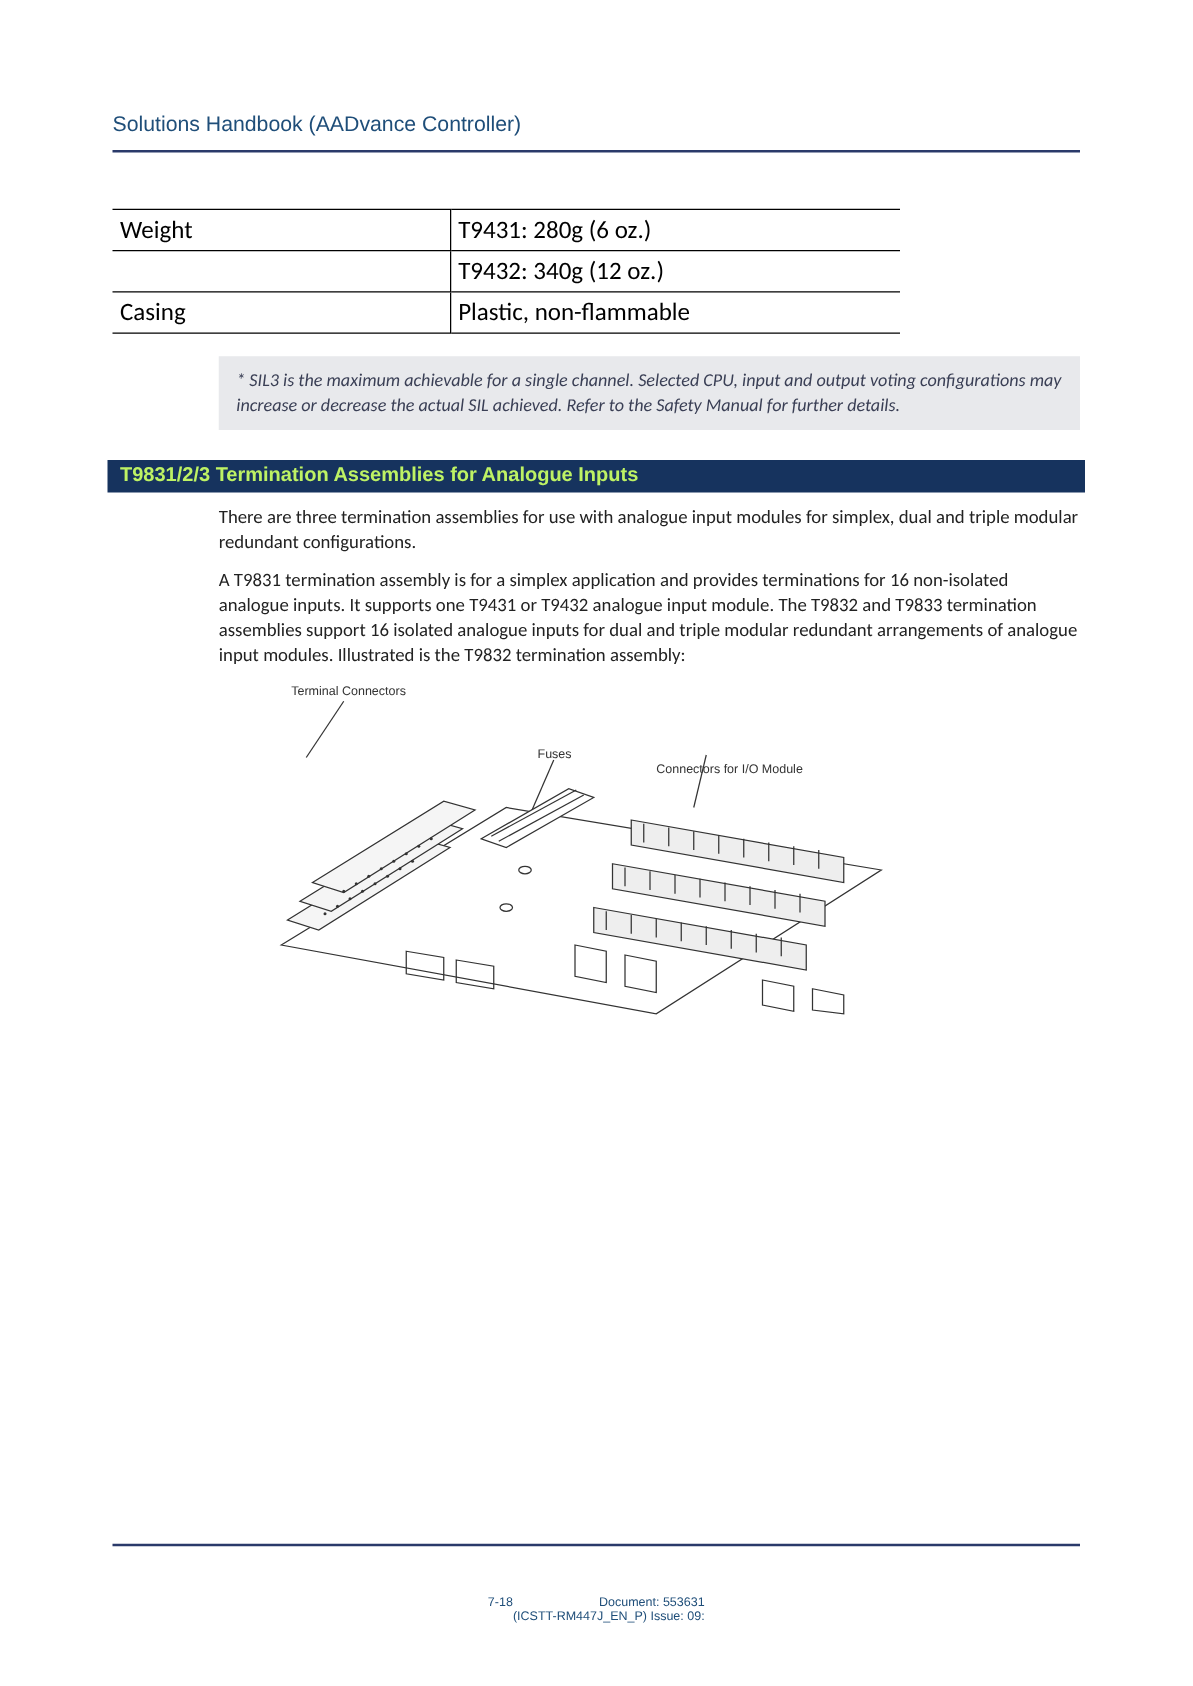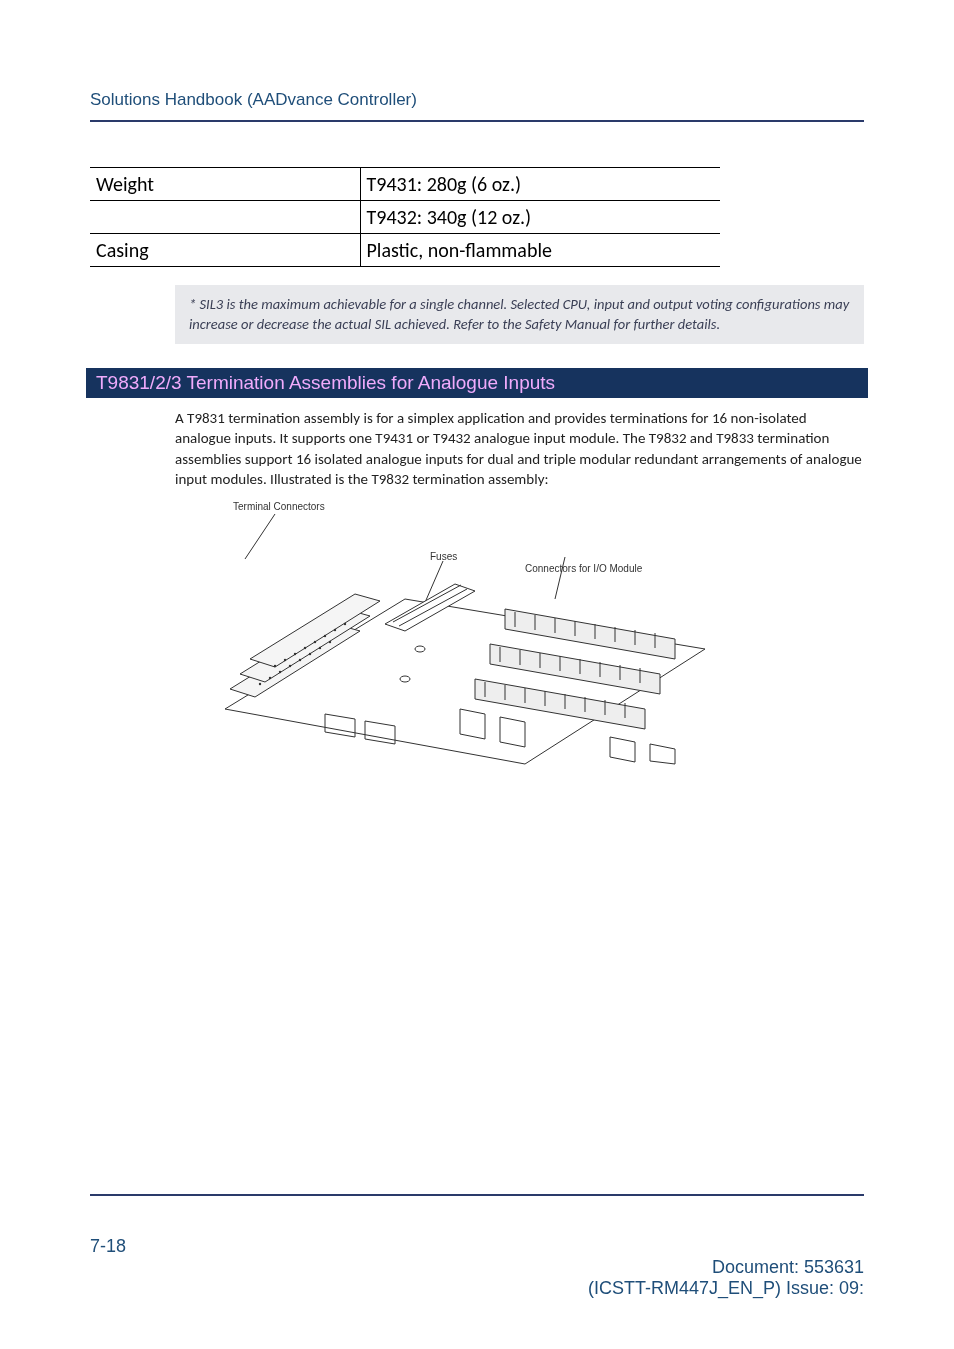--- a/index.html
+++ b/index.html
@@ -54,24 +54,24 @@
     margin-right: 0;
     font-style: italic;
     color: #3a3f55;
     font-size: 14.5px;
     line-height: 1.35;
     font-family: "Gill Sans MT", "Gill Sans", Calibri, Arial, sans-serif;
     margin-bottom: 24px;
   }
   .section-banner {
     background: #16335e;
-    color: #f0abfc;
-    font-size: 19px;
+    color: #bef264;
+    font-size: 16px;
     padding: 4px 10px;
-    font-weight: 400;
+    font-weight: 700;
     margin-bottom: 10px;
     margin-left: -4px;
     margin-right: -4px;
   }
   .body-text {
     margin-left: 85px;
     font-size: 15px;
     line-height: 1.35;
     color: #222;
     font-family: "Gill Sans MT", "Gill Sans", Calibri, Arial, sans-serif;
@@ -99,23 +99,22 @@
     right: 90px;
   }
   .footer-rule {
     border: none;
     border-top: 2px solid #2a3a6a;
     margin-bottom: 40px;
   }
   .footer-row {
     display: flex;
     justify-content: center;
-    font-size: 18px;
+    font-size: 10px;
     color: #1f4e79;
-    flex-direction: column;
   }
   .footer-right { text-align: right; }
 </style>
 </head>
 <body>
 
 <div class="page">
   <div class="header-title">Solutions Handbook (AADvance Controller)</div>
   <hr class="header-rule">
 
@@ -137,20 +136,21 @@
       <td>Casing</td>
       <td>Plastic, non-flammable</td>
     </tr>
   </tbody>
     </table>
 
   <div class="note-box">* SIL3 is the maximum achievable for a single channel. Selected CPU, input and output voting configurations may increase or decrease the actual SIL achieved. Refer to the Safety Manual for further details.</div>
 
   <div class="section-banner">T9831/2/3 Termination Assemblies for Analogue Inputs</div>
 
+  <p class="body-text">There are three termination assemblies for use with analogue input modules for simplex, dual and triple modular redundant configurations.</p>
   <p class="body-text">A T9831 termination assembly is for a simplex application and provides terminations for 16 non-isolated analogue inputs. It supports one T9431 or T9432 analogue input module. The T9832 and T9833 termination assemblies support 16 isolated analogue inputs for dual and triple modular redundant arrangements of analogue input modules. Illustrated is the T9832 termination assembly:</p>
 
   <div class="diagram-wrap">
     <span class="diag-label" style="top:2px; left:28px;">Terminal Connectors</span>
     <span class="diag-label" style="top:52px; left:225px;">Fuses</span>
     <span class="diag-label" style="top:64px; left:320px;">Connectors for I/O Module</span>
     <svg viewBox="0 0 520 280">
       <g stroke="#333" stroke-width="1" fill="none">
 
         <line x1="70" y1="15" x2="40" y2="60"></line>

